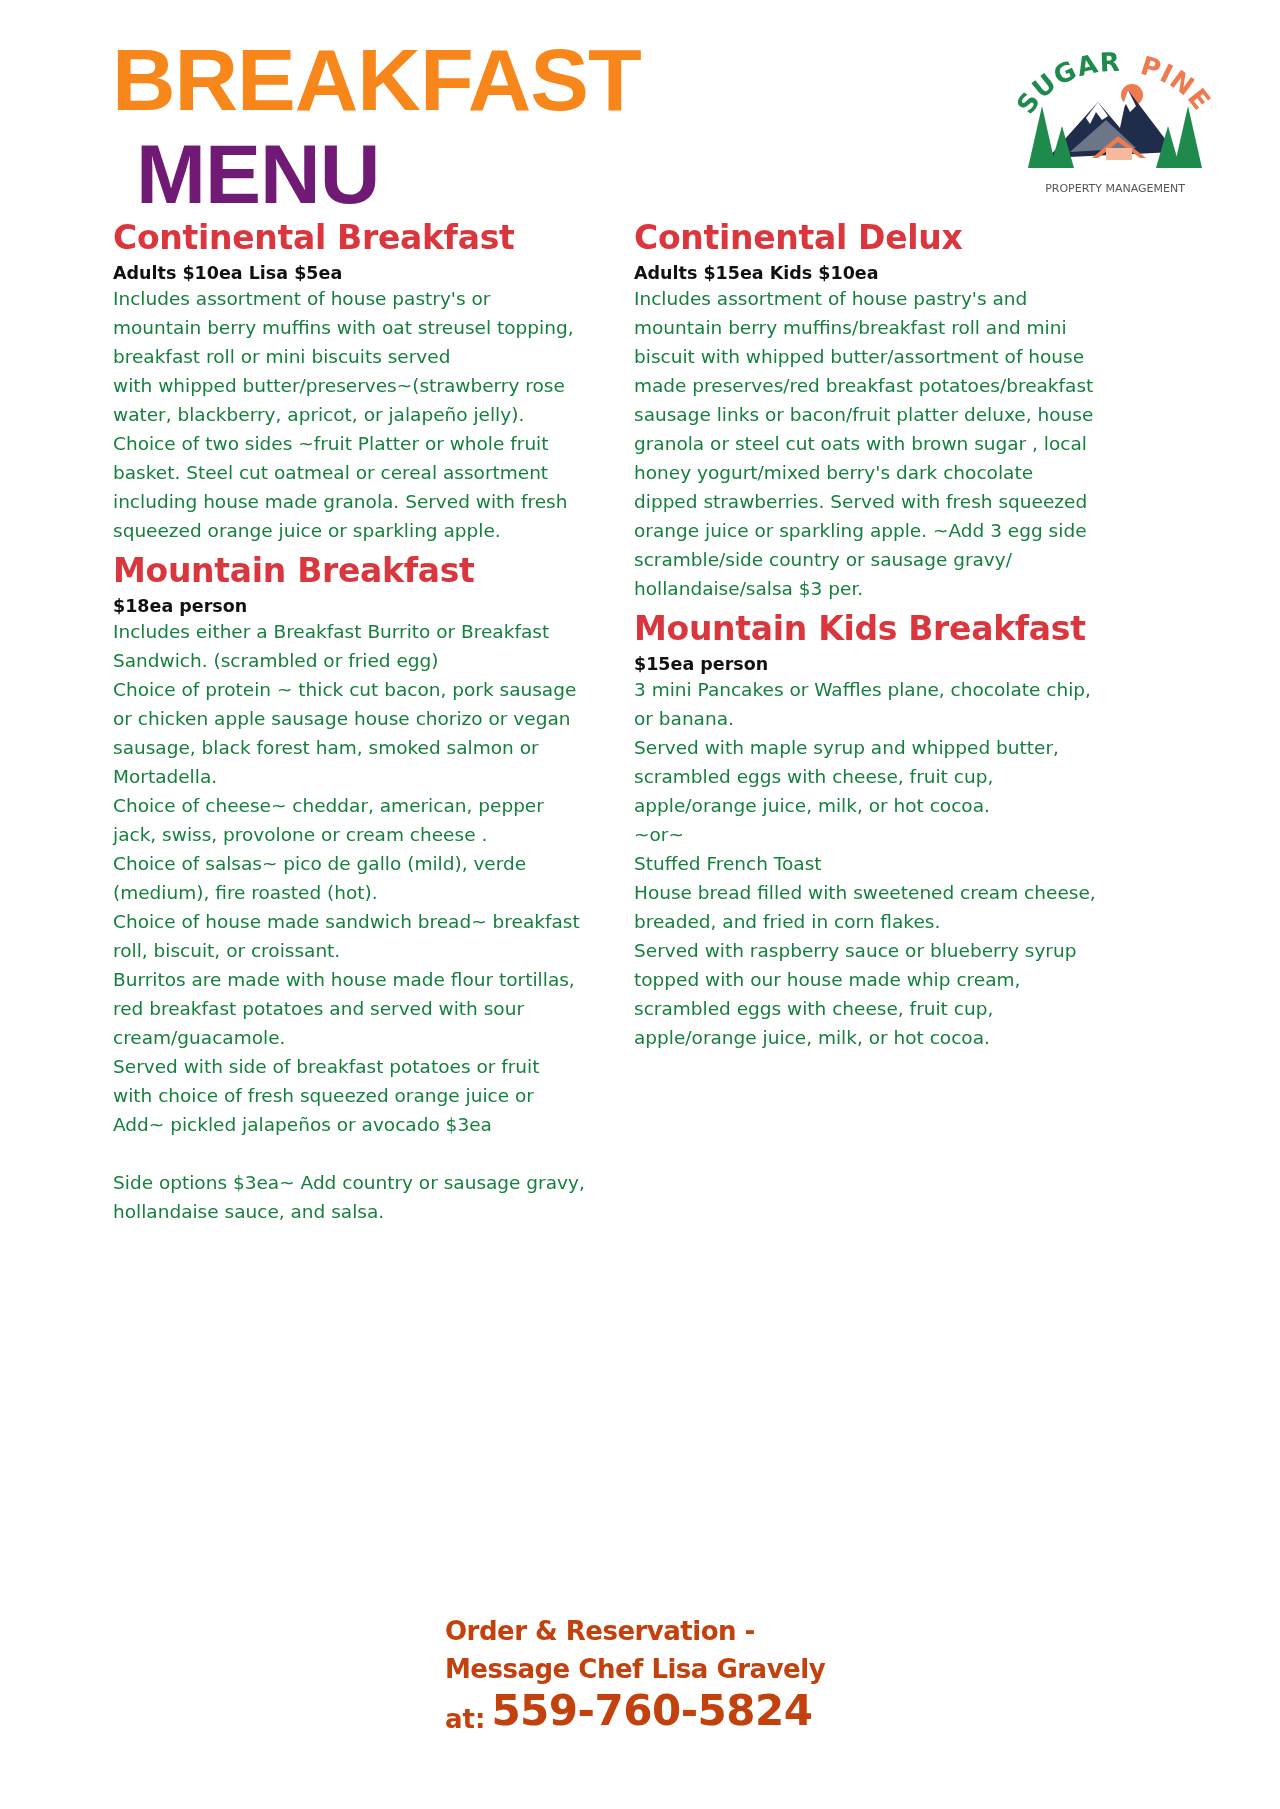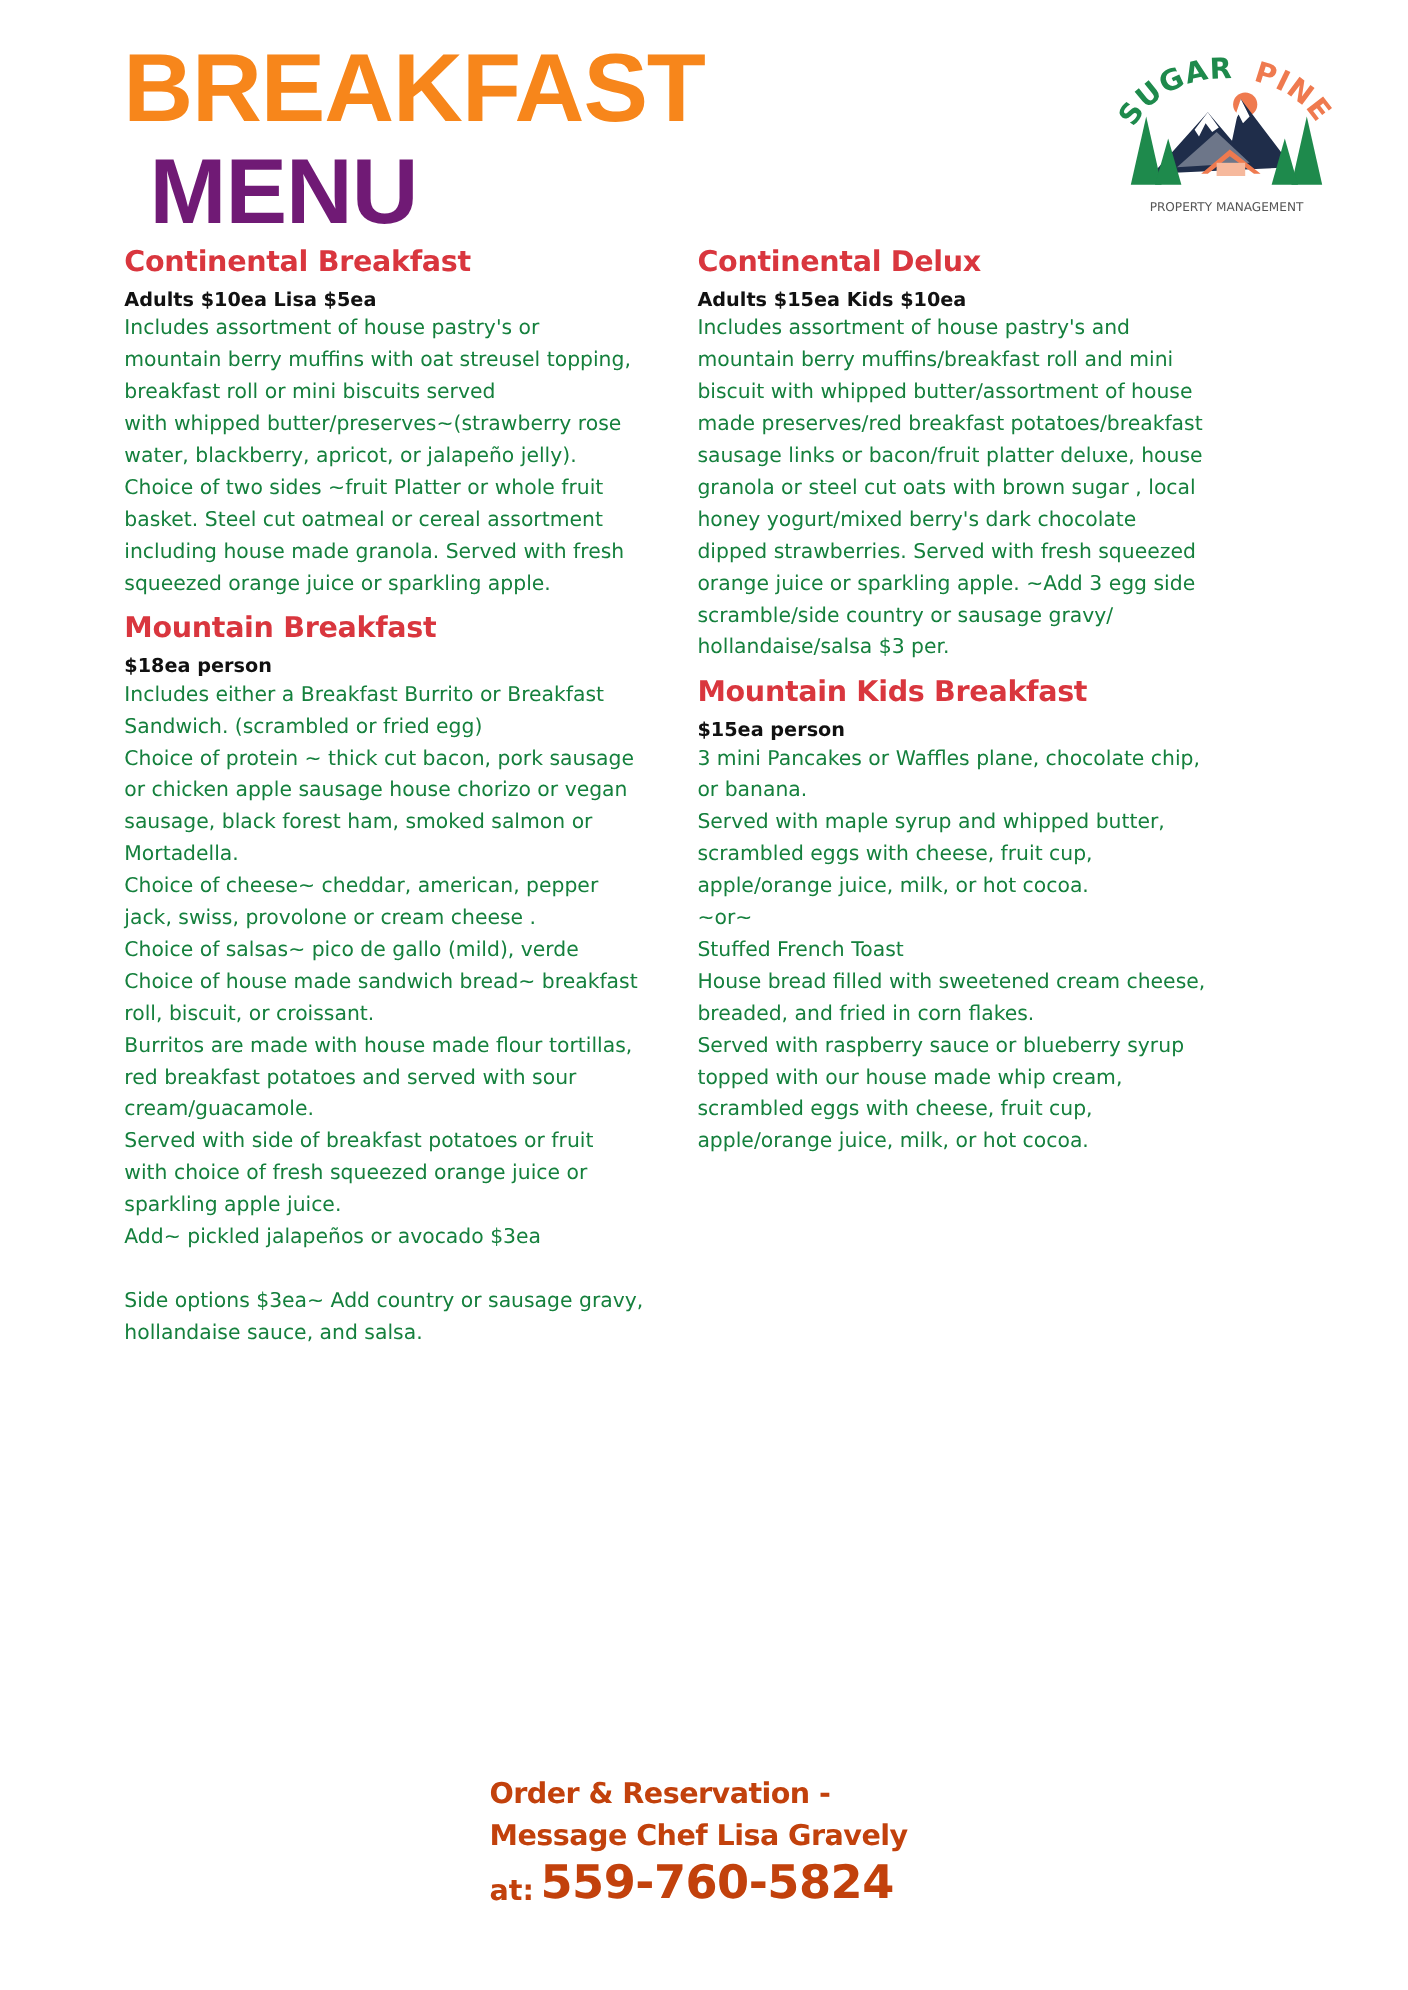--- a/index.html
+++ b/index.html
@@ -3,21 +3,21 @@
 <meta charset="utf-8">
 <style>
   html, body { margin:0; padding:0; background:#ffffff; }
   body { width:1280px; height:1809px; position:relative; overflow:hidden; font-family:"Liberation Sans", sans-serif; }
   .title-breakfast { position:absolute; left:112px; top:30px; font-family:"Liberation Sans", sans-serif; font-weight:700; font-size:88px; line-height:100px; color:#f7861b; letter-spacing:-1px; }
   .title-menu { position:absolute; left:136px; top:126px; font-family:"Liberation Sans", sans-serif; font-weight:700; font-size:84px; line-height:96px; color:#701a75; letter-spacing:-1px;text-align:center; }
   .logo { position:absolute; left:1010px; top:40px; width:210px; height:165px; }
   .col { position:absolute; width:540px; }
   .col-left { left:113px; top:218px; }
   .col-right { left:634px; top:218px; }
-  .section-title { font-family:"DejaVu Sans", sans-serif; font-weight:700; font-size:26px; line-height:40px; color:#d9363e; margin:0 0 4px 0; letter-spacing:-0.3px; }
+  .section-title { font-family:"DejaVu Sans", sans-serif; font-weight:700; font-size:33px; line-height:40px; color:#d9363e; margin:0 0 4px 0; letter-spacing:-0.3px; }
   .price { font-family:"DejaVu Sans", sans-serif; font-weight:700; font-size:17.5px; line-height:22px; color:#111111; margin:2px 0 0 0; }
   .body-line { font-family:"DejaVu Sans", sans-serif; font-size:18.5px; line-height:29px; color:#15803d; white-space:nowrap; margin:0; }
   .blank { height:29px; }
   .section { margin-bottom:6px; }
   .contact { position:absolute; left:445px; top:1612px; font-family:"DejaVu Sans", sans-serif; font-weight:700; color:#c2410c; }
   .contact-line { font-size:26px; line-height:38px; white-space:nowrap; letter-spacing:-0.5px; }
   .contact-phone-row { display:flex; align-items:flex-end; gap:6px; }
   .contact-at { font-size:26px; }
   .contact-phone { font-size:42px; line-height:46px; letter-spacing:-0.5px; }
 </style>
@@ -80,28 +80,28 @@
     <div>
         <div class="body-line">Includes either a Breakfast Burrito or Breakfast</div>
         <div class="body-line">Sandwich.  (scrambled  or fried egg)</div>
         <div class="body-line">Choice of protein ~ thick cut bacon, pork sausage</div>
         <div class="body-line">or chicken apple sausage house chorizo or vegan</div>
         <div class="body-line">sausage, black forest ham, smoked salmon or</div>
         <div class="body-line">Mortadella.</div>
         <div class="body-line">Choice of cheese~ cheddar, american, pepper</div>
         <div class="body-line">jack, swiss, provolone or cream cheese .</div>
         <div class="body-line">Choice of salsas~ pico de gallo (mild), verde</div>
+        <div class="body-line">(medium), fire roasted (hot).</div>
         <div class="body-line">Choice of house made sandwich bread~ breakfast</div>
         <div class="body-line">roll, biscuit, or croissant.</div>
         <div class="body-line">Burritos are made with house made flour tortillas,</div>
         <div class="body-line">red breakfast potatoes and served with sour</div>
         <div class="body-line">cream/guacamole.</div>
         <div class="body-line">Served with side of breakfast potatoes or fruit</div>
         <div class="body-line">with choice of fresh squeezed orange juice or</div>
-        <div class="body-line">sparkling apple juice.</div>
         <div class="body-line">Add~ pickled jalapeños or avocado $3ea</div>
         <div class="body-line blank"></div>
         <div class="body-line">Side options $3ea~ Add country or sausage gravy,</div>
         <div class="body-line">hollandaise sauce, and salsa.</div>
       </div>
   </div>
 </div>
 
 <div class="col col-right">
   <div class="section">

